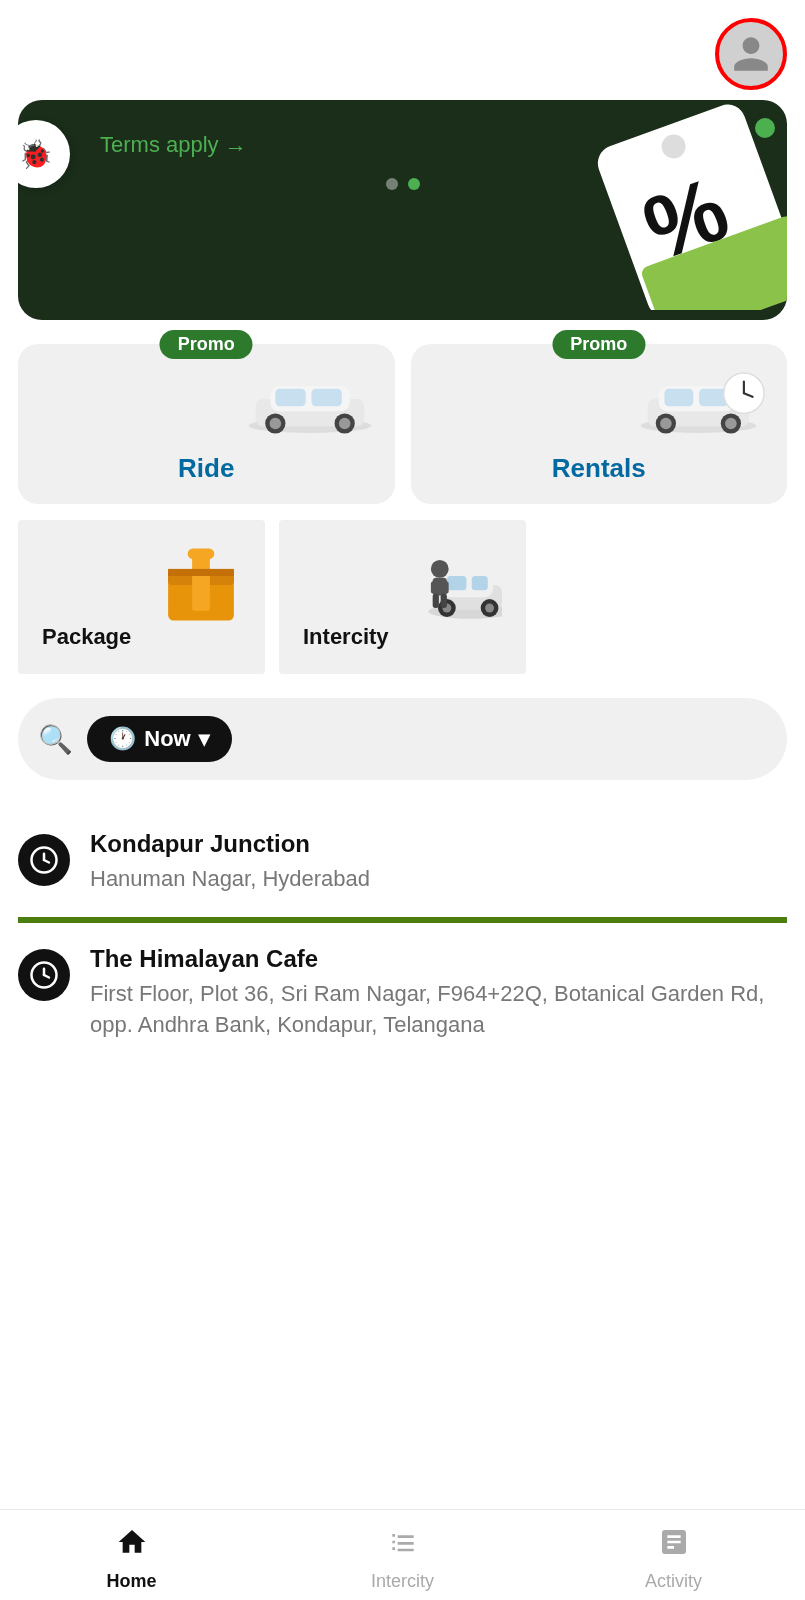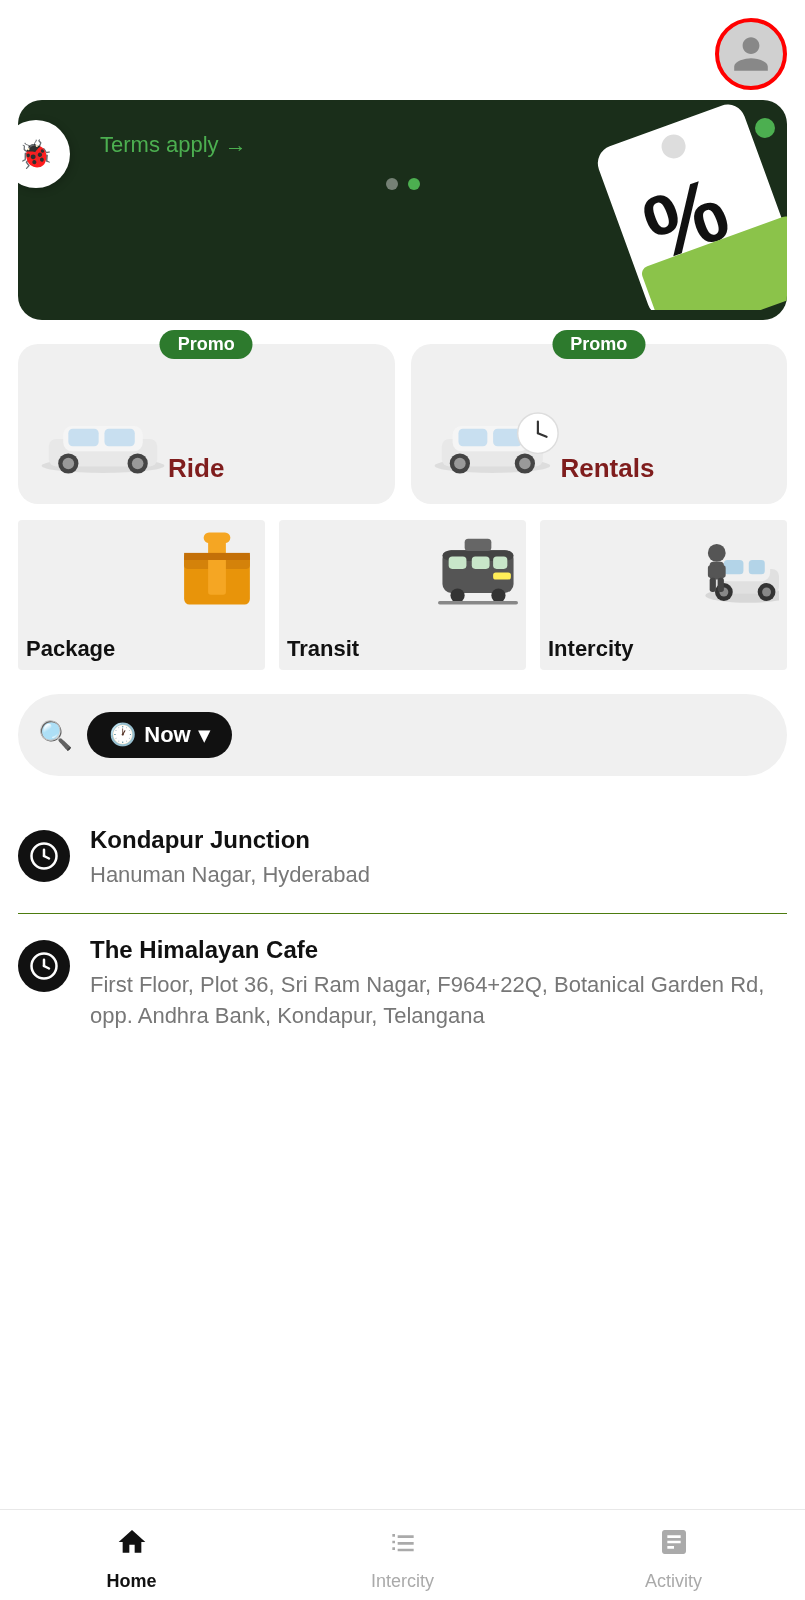--- a/index.html
+++ b/index.html
@@ -106,21 +106,21 @@
       display: grid;
       grid-template-columns: 1fr 1fr;
       gap: 16px;
       margin-bottom: 16px;
     }
     .service-card {
       background: #f0f0f0;
       border-radius: 20px;
       padding: 20px;
       display: flex;
-      flex-direction: row;
+      flex-direction: column;
       align-items: center;
       position: relative;
       cursor: pointer;
       min-height: 160px;
     }
     .service-card .promo-badge {
       position: absolute;
       top: -14px;
       left: 50%;
       transform: translateX(-50%);
@@ -132,35 +132,35 @@
       padding: 4px 18px;
     }
     .service-card .car-img {
       width: 130px;
       height: 80px;
       align-self: flex-end;
     }
     .service-label {
       font-size: 26px;
       font-weight: 700;
-      color: #7f1d1d;
+      color: #0369a1;
       margin-top: auto;
     }
 
     
     .services-grid-3 {
       margin: 0 18px 24px;
       display: grid;
       grid-template-columns: 1fr 1fr 1fr;
       gap: 14px;
     }
     .service-card-sm {
       background: #f0f0f0;
       border-radius: 4px;
-      padding: 8px;
+      padding: 24px;
       display: flex;
       flex-direction: column;
       align-items: flex-start;
       cursor: pointer;
       min-height: 150px;
     }
     .service-card-sm .item-img {
       width: 80px;
       height: 80px;
       align-self: flex-end;
@@ -210,21 +210,21 @@
 
     
     .recent-locations {
       margin: 0 18px 20px;
     }
     .location-item {
       display: flex;
       align-items: flex-start;
       gap: 20px;
       padding: 22px 0;
-      border-bottom: 1px solid #4d7c0f;
+      border-bottom: 6px solid #4d7c0f;
       cursor: pointer;
     }
     .location-item:last-child {
       border-bottom: none;
     }
     .location-clock {
       width: 52px;
       height: 52px;
       background: #111;
       border-radius: 50%;
@@ -374,41 +374,20 @@
     <svg class="item-img" viewBox="0 0 90 90">
       <rect x="8" y="28" width="74" height="58" rx="6" fill="#e8940a"></rect>
       <rect x="8" y="28" width="74" height="18" rx="4" fill="#d4820a"></rect>
       <rect x="35" y="10" width="20" height="65" fill="#f5a623" rx="3"></rect>
       <rect x="8" y="28" width="74" height="8" fill="#c47008"></rect>
       <rect x="30" y="5" width="30" height="12" rx="6" fill="#f5a623"></rect>
     </svg>
     <div class="service-label-sm">Package</div>
   </div>
 
-  <div class="service-card-sm">
-    <svg class="item-img" viewBox="0 0 90 90">
-
-      <rect x="5" y="25" width="80" height="48" rx="10" fill="#555"></rect>
-      <rect x="5" y="25" width="80" height="12" rx="10" fill="#444"></rect>
-
-      <rect x="12" y="32" width="20" height="14" rx="4" fill="#c8e6c9"></rect>
-      <rect x="38" y="32" width="20" height="14" rx="4" fill="#c8e6c9"></rect>
-      <rect x="62" y="32" width="16" height="14" rx="4" fill="#c8e6c9"></rect>
-
-      <rect x="62" y="50" width="20" height="8" rx="3" fill="#ffee58"></rect>
-
-      <circle cx="22" cy="76" r="8" fill="#333"></circle>
-      <circle cx="68" cy="76" r="8" fill="#333"></circle>
-
-      <rect x="0" y="82" width="90" height="4" rx="2" fill="#888"></rect>
-
-      <rect x="30" y="12" width="30" height="14" rx="4" fill="#666"></rect>
-    </svg>
-    <div class="service-label-sm">Transit</div>
-  </div>
 
   <div class="service-card-sm">
     <svg class="item-img" viewBox="0 0 90 90">
 
       <ellipse cx="55" cy="76" rx="48" ry="8" fill="rgba(0,0,0,0.1)"></ellipse>
       <rect x="14" y="46" width="76" height="28" rx="8" fill="#e0e0e0"></rect>
       <rect x="22" y="32" width="58" height="28" rx="10" fill="#f0f0f0"></rect>
       <rect x="28" y="36" width="22" height="16" rx="4" fill="#b3d4e8"></rect>
       <rect x="56" y="36" width="18" height="16" rx="4" fill="#b3d4e8"></rect>
       <circle cx="28" cy="72" r="10" fill="#333"></circle>

